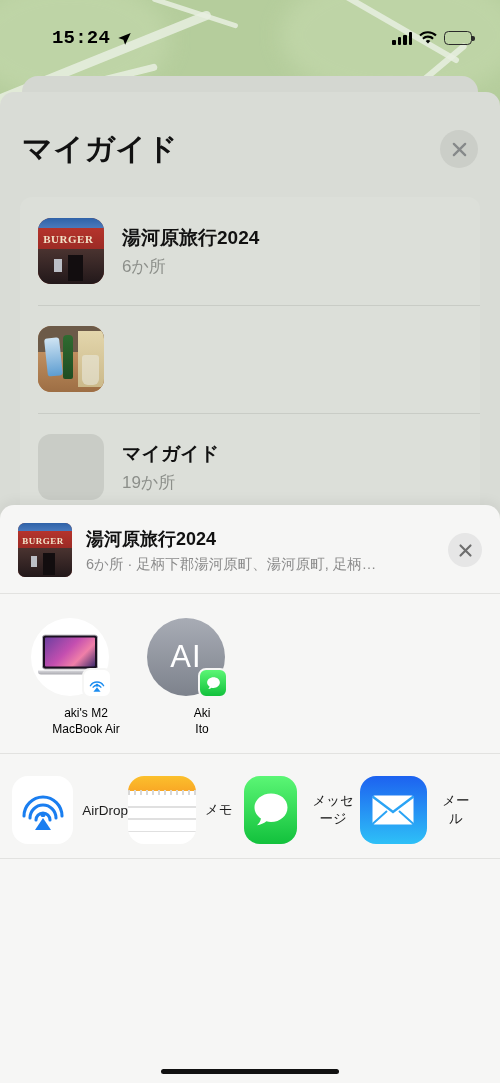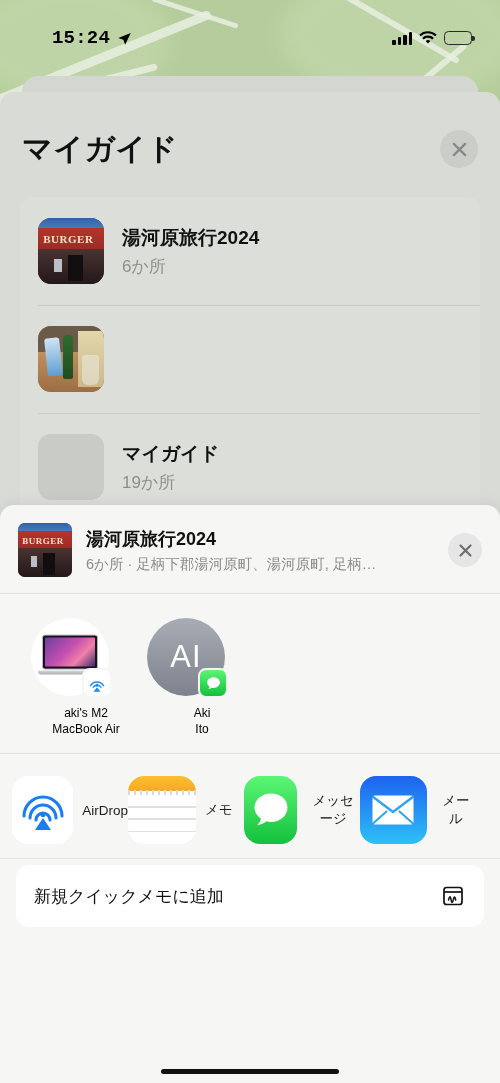--- a/index.html
+++ b/index.html
@@ -477,28 +477,18 @@
       <div class="app-label"></div>
     </div>
 
   </div>
 
   <div class="hairline"></div>
 
   <div id="actions">
 
 
-    <div class="action-card">
-      <div class="action-label">新規クイックメモに追加</div>
-      <div class="action-icon">
-        <svg viewBox="0 0 24 24" fill="none" stroke="#111" stroke-width="1.7">
-          <rect x="3" y="3.5" width="18" height="17" rx="2.6"></rect>
-          <path d="M3 8h18"></path>
-          <path d="M7.5 16c1.2-4.2 2-4.2 2.6 0 .6 4 1.6 2.4 2.4-1 .7-3 1.6-2.2 2.2 1" stroke-width="1.5" stroke-linecap="round"></path>
-        </svg>
-      </div>
-    </div>
 
   </div>
 
 </div>
 
 <div id="home-indicator"></div>
 
 </body></html>

